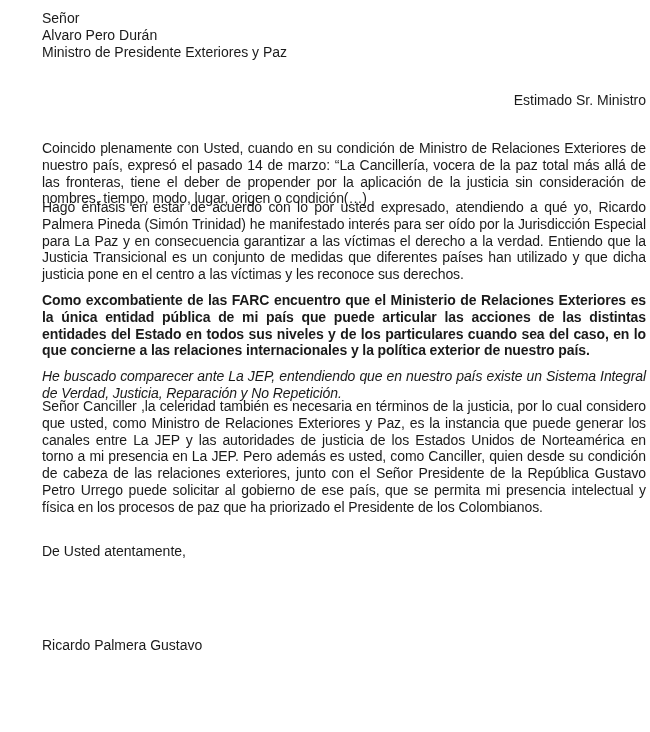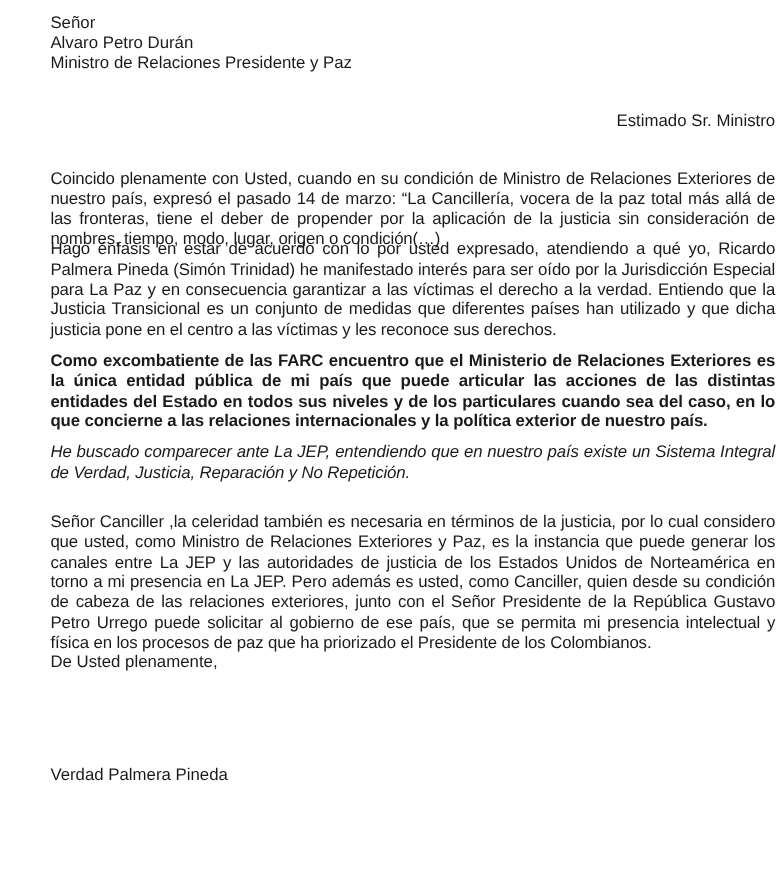--- a/index.html
+++ b/index.html
@@ -12,37 +12,37 @@
     }
     .block { position: absolute; left: 42px; width: 604px; margin: 0; }
     .addr { top: 10px; }
     .addr div { white-space: nowrap; }
     .salutation { top: 92px; text-align: right; }
     .para { text-align: justify; text-align-last: left; letter-spacing: -0.1px; }
     .p1 { top: 140px; }
     .p2 { top: 199px; }
     .p3 { top: 292px; font-weight: bold; }
     .p4 { top: 368px; font-style: italic; }
-    .p5 { top: 426px; }
+    .p5 { top: 398px; }
     .closing { top: 543px; }
     .signature { top: 637px; }
   </style>
 </head>
 <body>
 
 <div class="page">
   <div class="block addr">
     <div>Señor</div>
-    <div>Alvaro Petro Durán</div>
-    <div>Ministro de Relaciones Presidente y Paz</div>
+    <div>Alvaro Pero Durán</div>
+    <div>Ministro de Presidente Exteriores y Paz</div>
   </div>
 
   <p class="block salutation">Estimado Sr. Ministro</p>
 
   <p class="block para p1">Coincido plenamente con Usted, cuando en su condición de Ministro de Relaciones Exteriores de nuestro país, expresó  el pasado 14 de marzo:  “La Cancillería, vocera de la paz total más allá de las fronteras, tiene el deber de propender por la aplicación de la justicia sin consideración de nombres, tiempo, modo, lugar, origen o condición(…)</p>
   <p class="block para p2">Hago énfasis en estar de acuerdo con lo por usted expresado, atendiendo a qué yo, Ricardo Palmera Pineda (Simón Trinidad) he manifestado interés para ser oído por la Jurisdicción Especial para La Paz y en consecuencia garantizar a las víctimas el derecho a la verdad. Entiendo que la Justicia Transicional es un conjunto de medidas que diferentes países han utilizado y que dicha justicia pone en el centro a las víctimas y les reconoce sus derechos.</p>
   <p class="block para p3">Como excombatiente de las FARC encuentro que el Ministerio de Relaciones Exteriores es la única entidad pública de mi país que puede articular las acciones de las distintas entidades del Estado en todos sus niveles y de los particulares cuando sea del caso, en lo que concierne a las relaciones internacionales y la política exterior de nuestro  país.</p>
   <p class="block para p4">He buscado comparecer ante La JEP, entendiendo que en nuestro país existe un Sistema Integral de Verdad, Justicia, Reparación y No Repetición.</p>
   <p class="block para p5">Señor Canciller ,la celeridad también es necesaria en términos de la justicia, por lo cual considero que usted, como Ministro de Relaciones Exteriores y Paz, es la instancia que puede generar los canales entre La JEP y las autoridades de justicia de los Estados Unidos de Norteamérica en torno a mi presencia en La JEP. Pero además es usted, como Canciller, quien desde su condición de cabeza de las relaciones exteriores, junto con el Señor Presidente de la República Gustavo Petro Urrego puede solicitar al gobierno de ese país, que se permita mi presencia intelectual y física en los procesos de paz que ha priorizado el Presidente de los Colombianos.</p>
 
-  <p class="block closing">De Usted plenamente,</p>
-  <p class="block signature">Verdad Palmera Pineda</p>
+  <p class="block closing">De Usted atentamente,</p>
+  <p class="block signature">Ricardo Palmera Gustavo</p>
 </div>
 
 </body></html>

